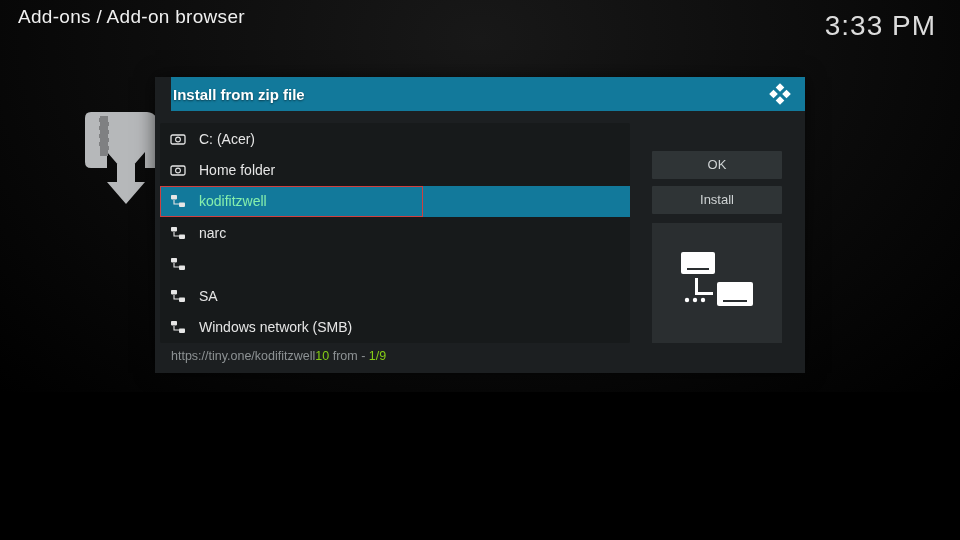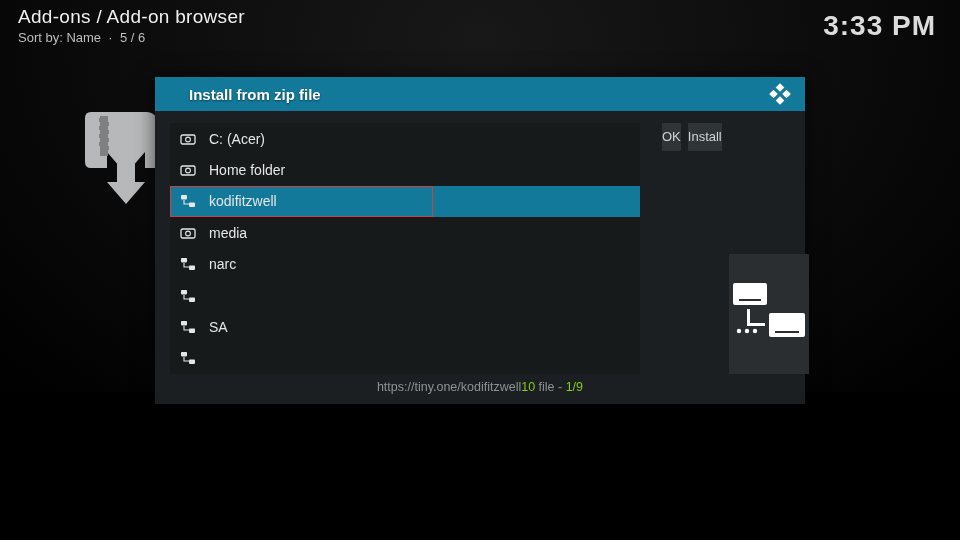--- a/index.html
+++ b/index.html
@@ -2,59 +2,54 @@
 <html><head>
 <meta charset="utf-8">
 <style>
   * { margin: 0; padding: 0; box-sizing: border-box; }
   html, body { width: 960px; height: 540px; overflow: hidden; background: #000; font-family: Arial, Helvetica, sans-serif; color: #e6e6e6; }
   .screen { position: relative; width: 960px; height: 392px; background: radial-gradient(ellipse at 50% 10%, #181818 0%, #0b0b0b 55%, #000 100%); }
 
   .topbar { position: absolute; top: 6px; left: 18px; right: 18px; }
   .crumbs { font-size: 19px; color: #f0f0f0; letter-spacing: .3px; }
   .subline { font-size: 13px; color: #bdbdbd; margin-top: 2px; }
-  .clock { position: absolute; top: 4px; right: 6px; font-size: 28px; font-weight: 700; color: #dcdcdc; letter-spacing: 1px; }
+  .clock { position: absolute; top: 4px; right: 6px; font-size: 28px; font-weight: 400; color: #dcdcdc; letter-spacing: 1px; }
 
   .zip-badge { position: absolute; left: 85px; top: 112px; width: 82px; height: 95px; }
   .zip-badge svg { width: 100%; height: 100%; }
 
   .dialog { position: absolute; left: 155px; top: 77px; width: 650px; background: #1c1f21; box-shadow: 0 0 18px rgba(0,0,0,.6); }
-  .dlg-header { display: flex; align-items: center; justify-content: space-between; height: 34px; background: #12799b; padding: 0 12px 0 34px; }
+  .dlg-header { display: flex; align-items: center; justify-content: space-between; height: 34px; background: #12799b; padding: 0 12px 0 2px; margin-left: 16px; }
   .dlg-title { color: #fff; font-size: 15px; font-weight: 600; text-shadow: 0 1px 2px rgba(0,0,0,.5); }
   .kodi-icon { width: 26px; height: 26px; }
 
-  .dlg-body { display: flex; padding: 12px 13px 2px 15px; gap: 22px; }
+  .dlg-body { display: flex; padding: 12px 13px 2px 5px; gap: 22px; }
 
   .file-list { width: 470px; background: #171a1b; border-radius: 2px; }
   .row { display: flex; align-items: center; height: 31.4px; padding: 0 10px; gap: 13px; font-size: 14px; color: #e6e6e6; cursor: default; }
-  .row.sel { background: #12799b; color: #e5e5e5; position: relative; }
+  .row.sel { background: #12799b; color: #86efac; position: relative; }
   .row.sel .hlbox { position: absolute; left: 0; top: 0; width: 263px; height: 100%; border: 1px solid #d04040; pointer-events: none; }
   .row .icn { width: 16px; height: 14px; flex-shrink: 0; text-align: center; }
   .row .icn svg { width: 16px; height: 14px; }
 
-  .side { width: 130px; display: flex; flex-direction: row; gap: 7px; }
+  .side { width: 130px; display: flex; flex-direction: column; gap: 7px; margin-top: 28px; }
   .btn { height: 28px; background: #2f3436; color: #cfd3d4; font-size: 13px; text-align: center; line-height: 28px; border-radius: 1px; }
   .thumb { margin-top: auto; height: 120px; background: #2a2e30; display: flex; align-items: center; justify-content: center; }
   .thumb svg { width: 80px; height: 70px; }
 
-  .dlg-footer { display: flex; justify-content: center; align-items: center; padding: 4px 16px 10px 16px; font-size: 12.5px; color: #8d9294; }
+  .dlg-footer { display: flex; justify-content: flex-start; align-items: center; padding: 4px 16px 10px 16px; font-size: 12.5px; color: #8d9294; }
   .dlg-footer .right .a { color: #84cc16; }
 </style>
 </head>
 <body>
 
 <div class="screen">
 
   <div class="topbar">
     <div class="crumbs">Add-ons / Add-on browser</div>
-    <div class="subline">
-      <span>Sort by: </span><span>Name</span>
-      &nbsp;·&nbsp;
-      <span>5 / 6</span>
-    </div>
     <div class="clock">3:33 PM</div>
   </div>
 
   <div class="zip-badge">
     <svg viewBox="0 0 82 95">
       <path d="M6 0 H62 Q68 0 72 6 L80 18 Q82 22 82 26 V56 H60 V40 L41 62 L22 40 V56 H6 Q0 56 0 50 V6 Q0 0 6 0 Z" fill="#b6b8ba"></path>
       <rect x="15" y="4" width="8" height="40" fill="#7f8082"></rect>
       <g fill="#7f8082">
         <rect x="14" y="6" width="4" height="4"></rect>
           <rect x="20" y="10" width="4" height="4"></rect>
@@ -104,27 +99,20 @@
             <span class="icn"><svg viewBox="0 0 16 14">
                 <rect x="1" y="1" width="6" height="4.4" rx="0.8" fill="#e6e6e6"></rect>
                 <rect x="9" y="8.5" width="6" height="4.4" rx="0.8" fill="#e6e6e6"></rect>
                 <path d="M4 6 V10 H9" fill="none" stroke="#e6e6e6" stroke-width="1.1"></path>
               </svg></span>
             <span>kodifitzwell</span>
             <span class="hlbox"></span>
           </div>
           <div class="row">
             <span class="icn"><svg viewBox="0 0 16 14">
-                <rect x="1" y="3" width="14" height="9" rx="1.5" fill="none" stroke="#e6e6e6" stroke-width="1.3"></rect>
-                <circle cx="8" cy="7.5" r="2.4" fill="none" stroke="#e6e6e6" stroke-width="1.1"></circle>
-              </svg></span>
-            <span>media</span>
-          </div>
-          <div class="row">
-            <span class="icn"><svg viewBox="0 0 16 14">
                 <rect x="1" y="1" width="6" height="4.4" rx="0.8" fill="#e6e6e6"></rect>
                 <rect x="9" y="8.5" width="6" height="4.4" rx="0.8" fill="#e6e6e6"></rect>
                 <path d="M4 6 V10 H9" fill="none" stroke="#e6e6e6" stroke-width="1.1"></path>
               </svg></span>
             <span>narc</span>
           </div>
           <div class="row">
             <span class="icn"><svg viewBox="0 0 16 14">
                 <rect x="1" y="1" width="6" height="4.4" rx="0.8" fill="#e6e6e6"></rect>
                 <rect x="9" y="8.5" width="6" height="4.4" rx="0.8" fill="#e6e6e6"></rect>
@@ -138,20 +126,21 @@
                 <path d="M4 6 V10 H9" fill="none" stroke="#e6e6e6" stroke-width="1.1"></path>
               </svg></span>
             <span>SA</span>
           </div>
           <div class="row">
             <span class="icn"><svg viewBox="0 0 16 14">
                 <rect x="1" y="1" width="6" height="4.4" rx="0.8" fill="#e6e6e6"></rect>
                 <rect x="9" y="8.5" width="6" height="4.4" rx="0.8" fill="#e6e6e6"></rect>
                 <path d="M4 6 V10 H9" fill="none" stroke="#e6e6e6" stroke-width="1.1"></path>
               </svg></span>
+            <span>Windows network (SMB)</span>
           </div>
         </div>
 
       <div class="side">
         <div class="btn">OK</div>
         <div class="btn">Install</div>
         <div class="thumb">
           <svg viewBox="0 0 80 70">
             <g fill="#fff">
               <rect x="4" y="4" width="34" height="22" rx="2"></rect>
@@ -165,18 +154,18 @@
                 <circle cx="26" cy="52" r="2.2"></circle>
             </g>
           </svg>
         </div>
       </div>
     </div>
 
     <div class="dlg-footer">
       <span>https://tiny.one/kodifitzwell</span>
       <span class="right">
-        <span class="a">10</span><span> file - </span><span class="a">1/9</span>
+        <span class="a">10</span><span> from - </span><span class="a">1/9</span>
       </span>
     </div>
   </div>
 
 </div>
 
 </body></html>

